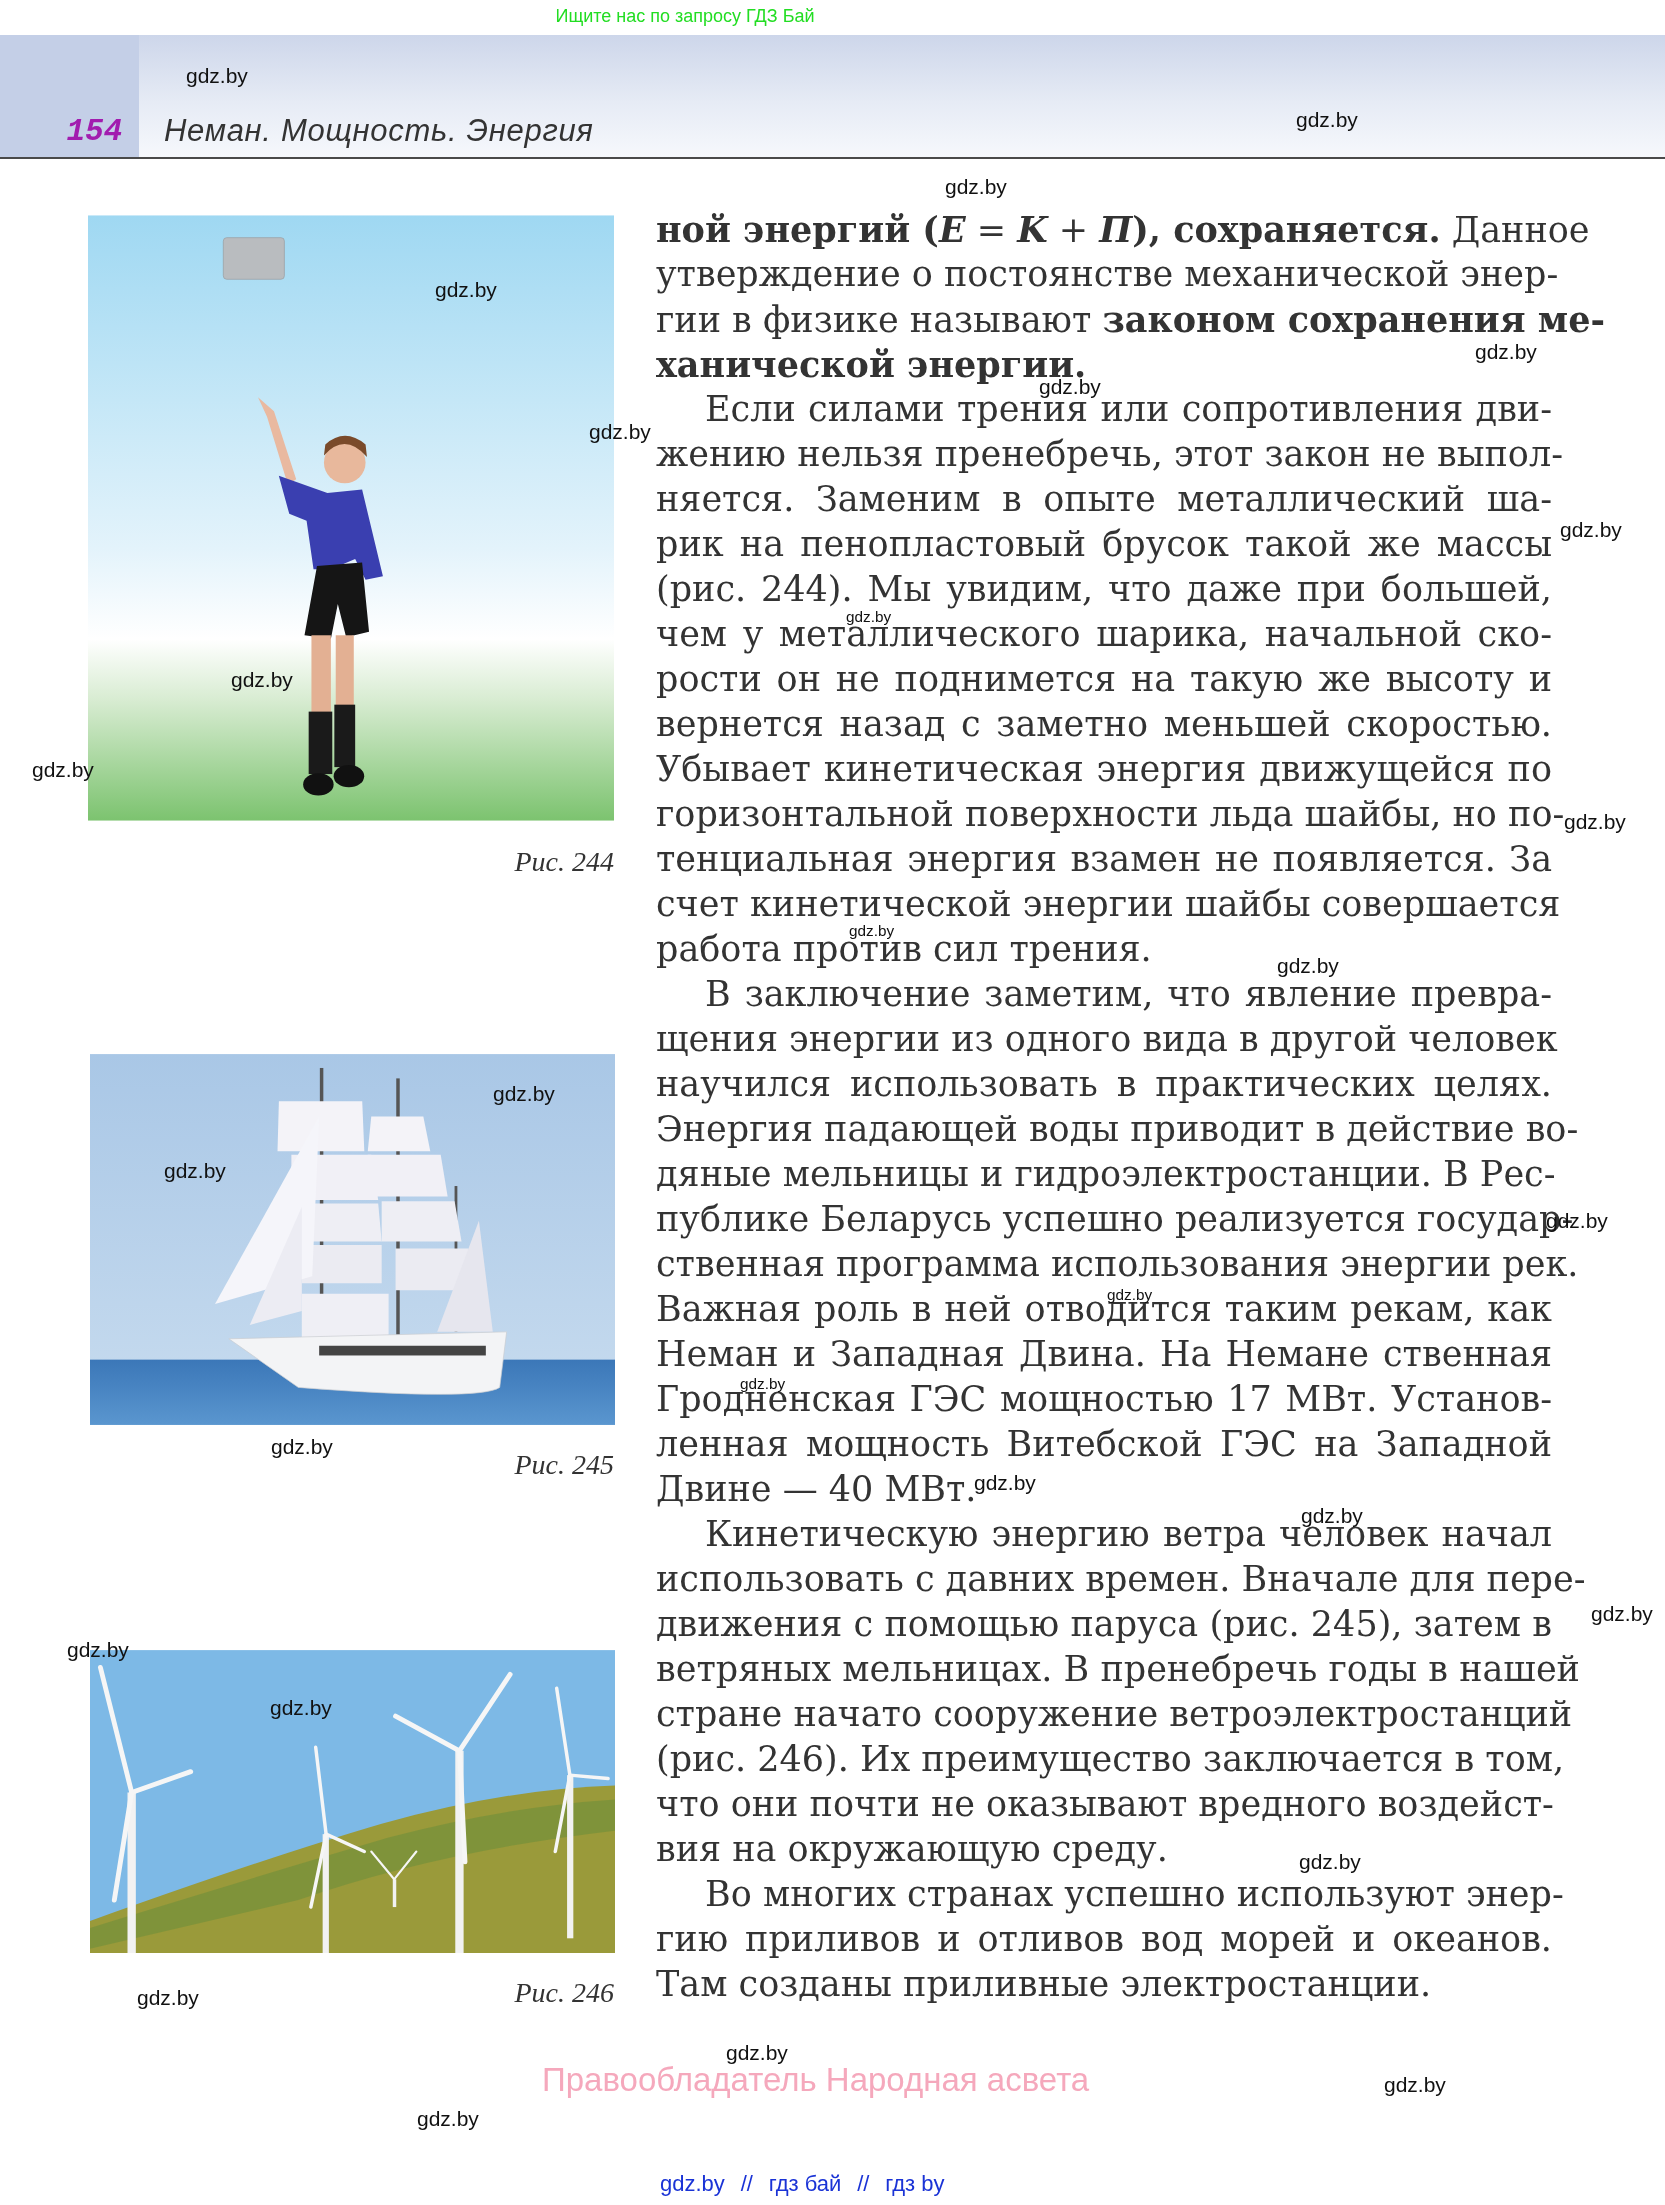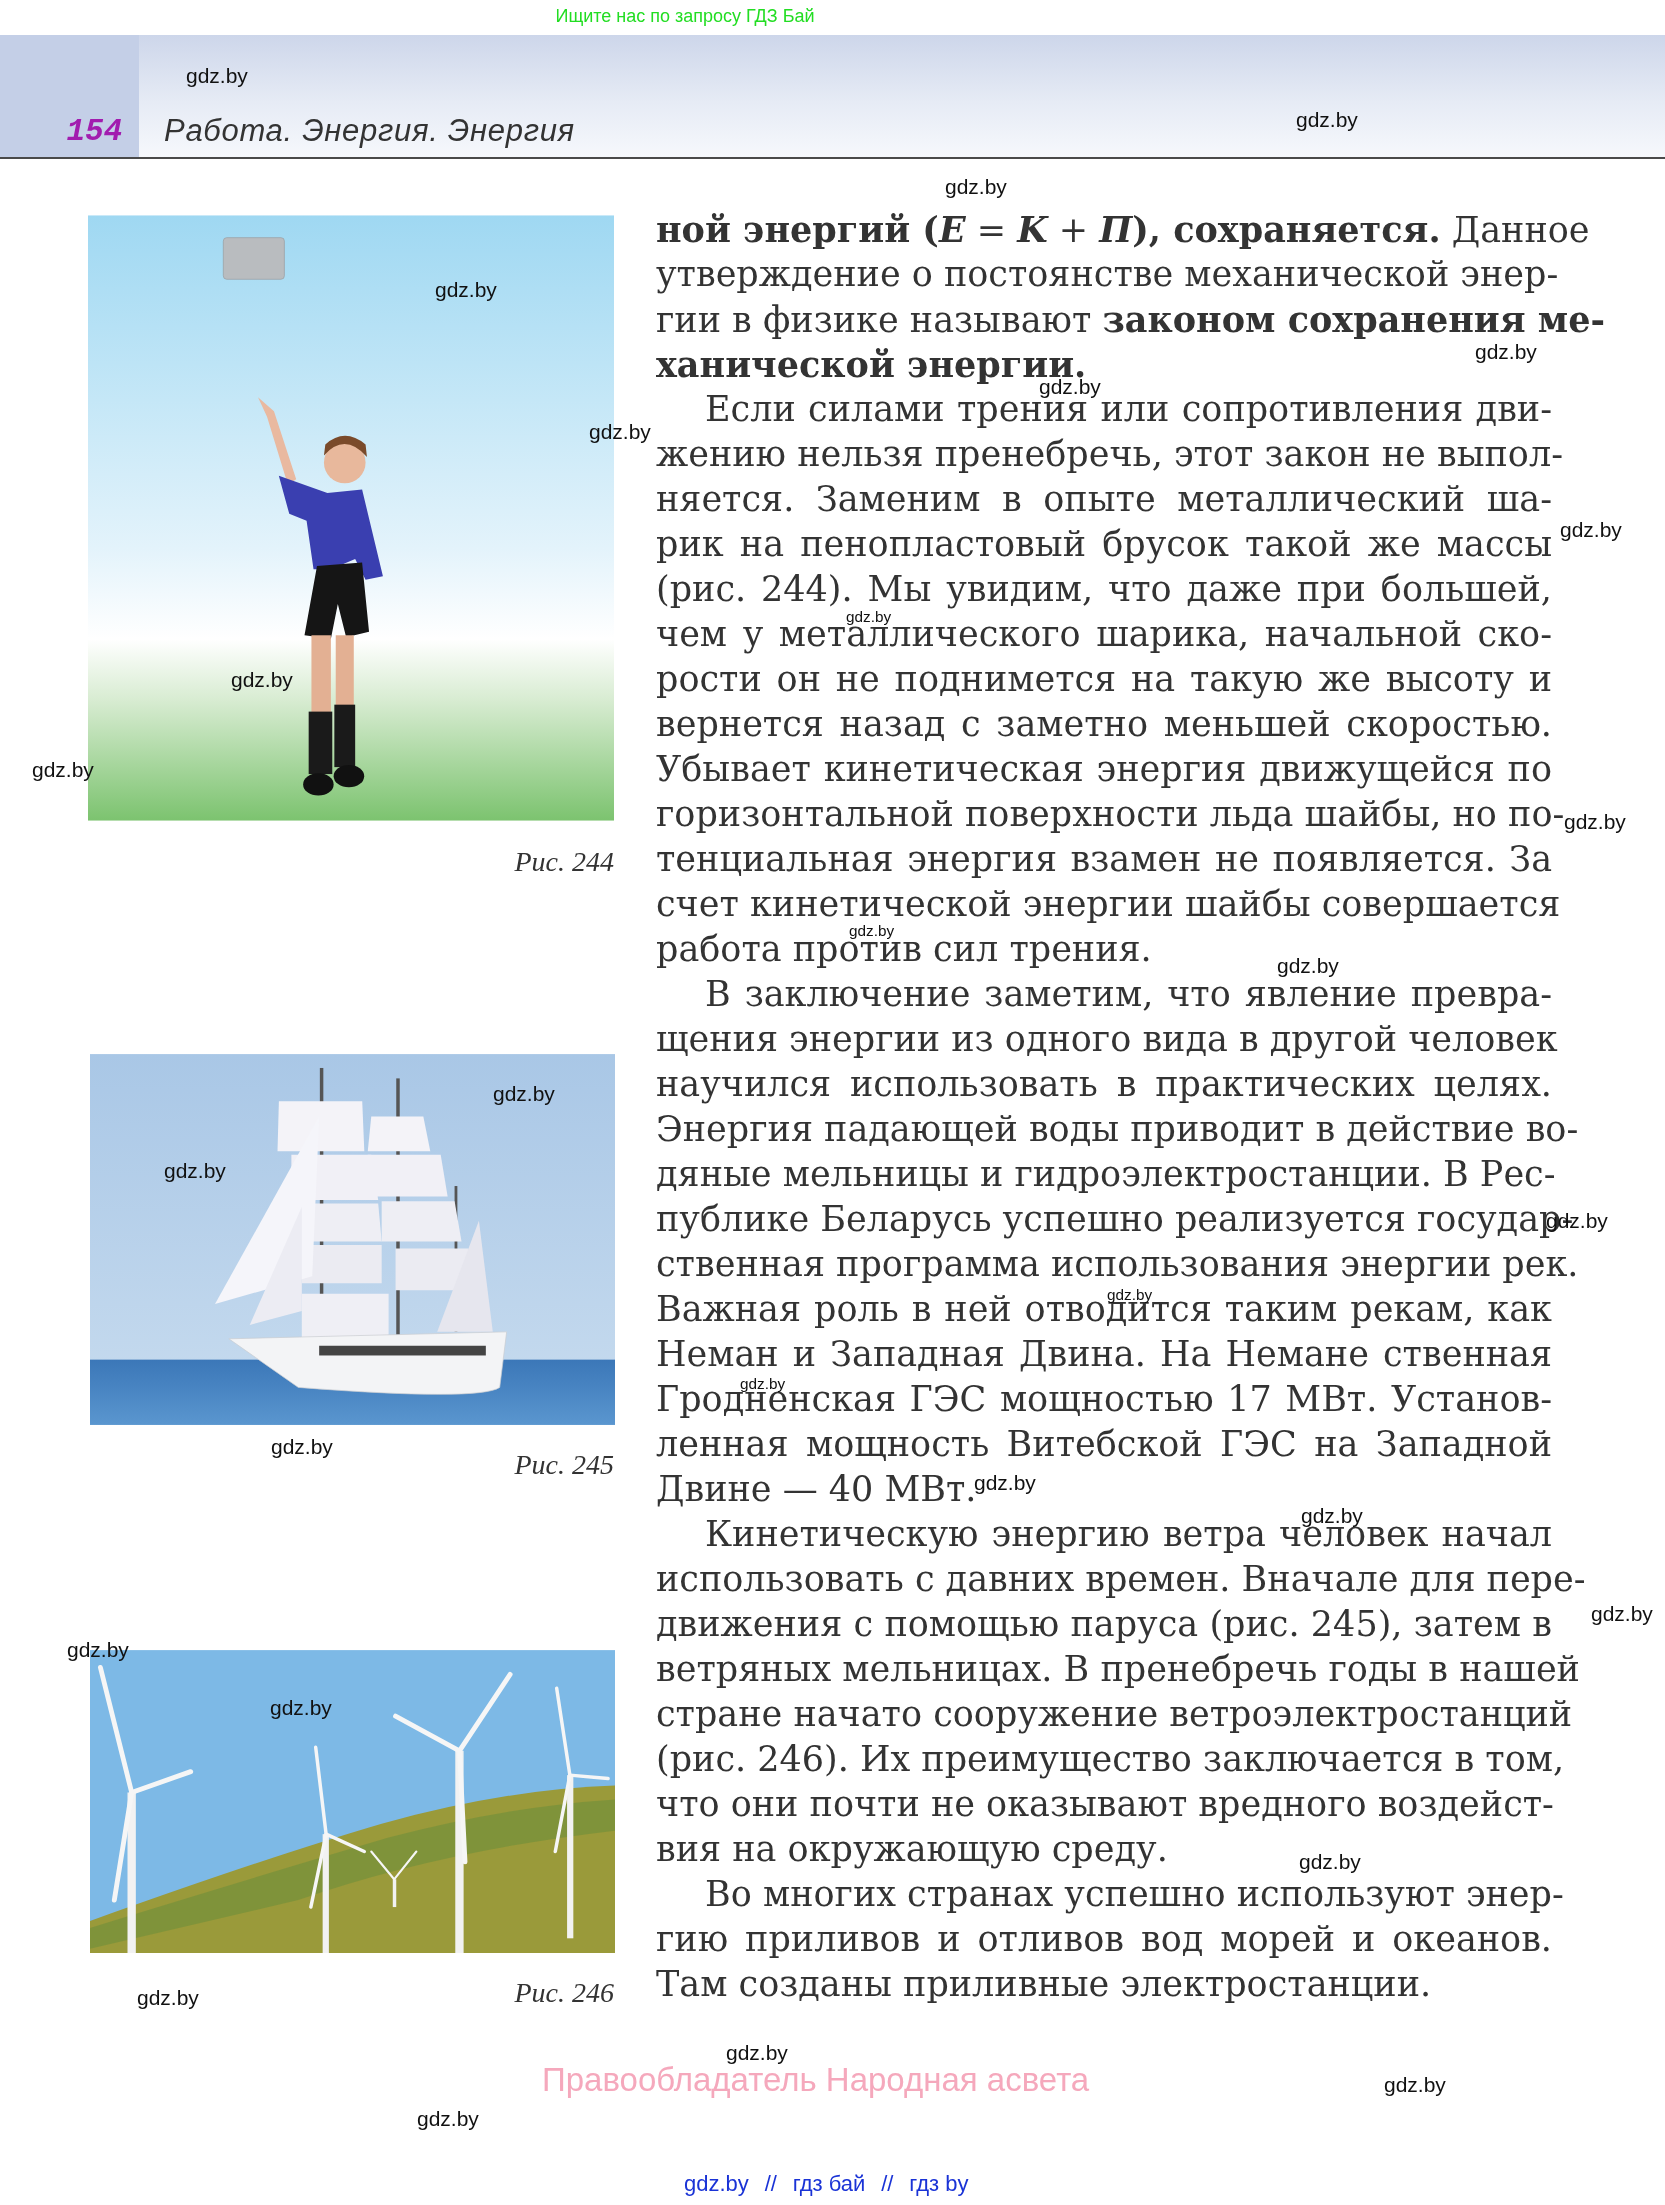--- a/index.html
+++ b/index.html
@@ -47,35 +47,35 @@
     font-size: 35px; line-height: 45px; color: #333;
   }
   .line { display: block; text-align: justify; text-align-last: justify; height: 45px; white-space: nowrap; }
   .line.last { text-align-last: left; }
   .line.ind { padding-left: 49px; }
   .copyright {
     position: absolute; left: 542px; top: 2061px;
     font-family: "Liberation Sans", sans-serif; font-size: 33px; color: #f5a8bc;
   }
   .footer-links {
-    position: absolute; left: 684px; top: 2171px;
+    position: absolute; left: 660px; top: 2171px;
     font-family: "Liberation Sans", sans-serif; font-size: 22px; color: #1a33d6;
   }
   .footer-links span { margin-right: 9.7px; }
 </style>
 </head>
 <body>
 
 <div class="top-banner">Ищите нас по запросу ГДЗ Бай</div>
 
 <div class="header">
   <div class="page-num-block">
     <span class="page-num">154</span>
   </div>
-  <span class="chapter">Работа. Энергия. Энергия</span>
+  <span class="chapter">Неман. Мощность. Энергия</span>
 </div>
 
 <div class="figure" style="left:88px; top:215px; width:526px; height:606px;">
   <svg width="526" height="606" viewBox="0 0 758 872">
     <defs>
       <linearGradient id="sky244" x1="0" y1="0" x2="0" y2="1">
         <stop offset="0" stop-color="#9fd8f2"></stop>
         <stop offset="0.55" stop-color="#e3f3fb"></stop>
         <stop offset="0.7" stop-color="#ffffff"></stop>
         <stop offset="0.8" stop-color="#d8ecd2"></stop>

